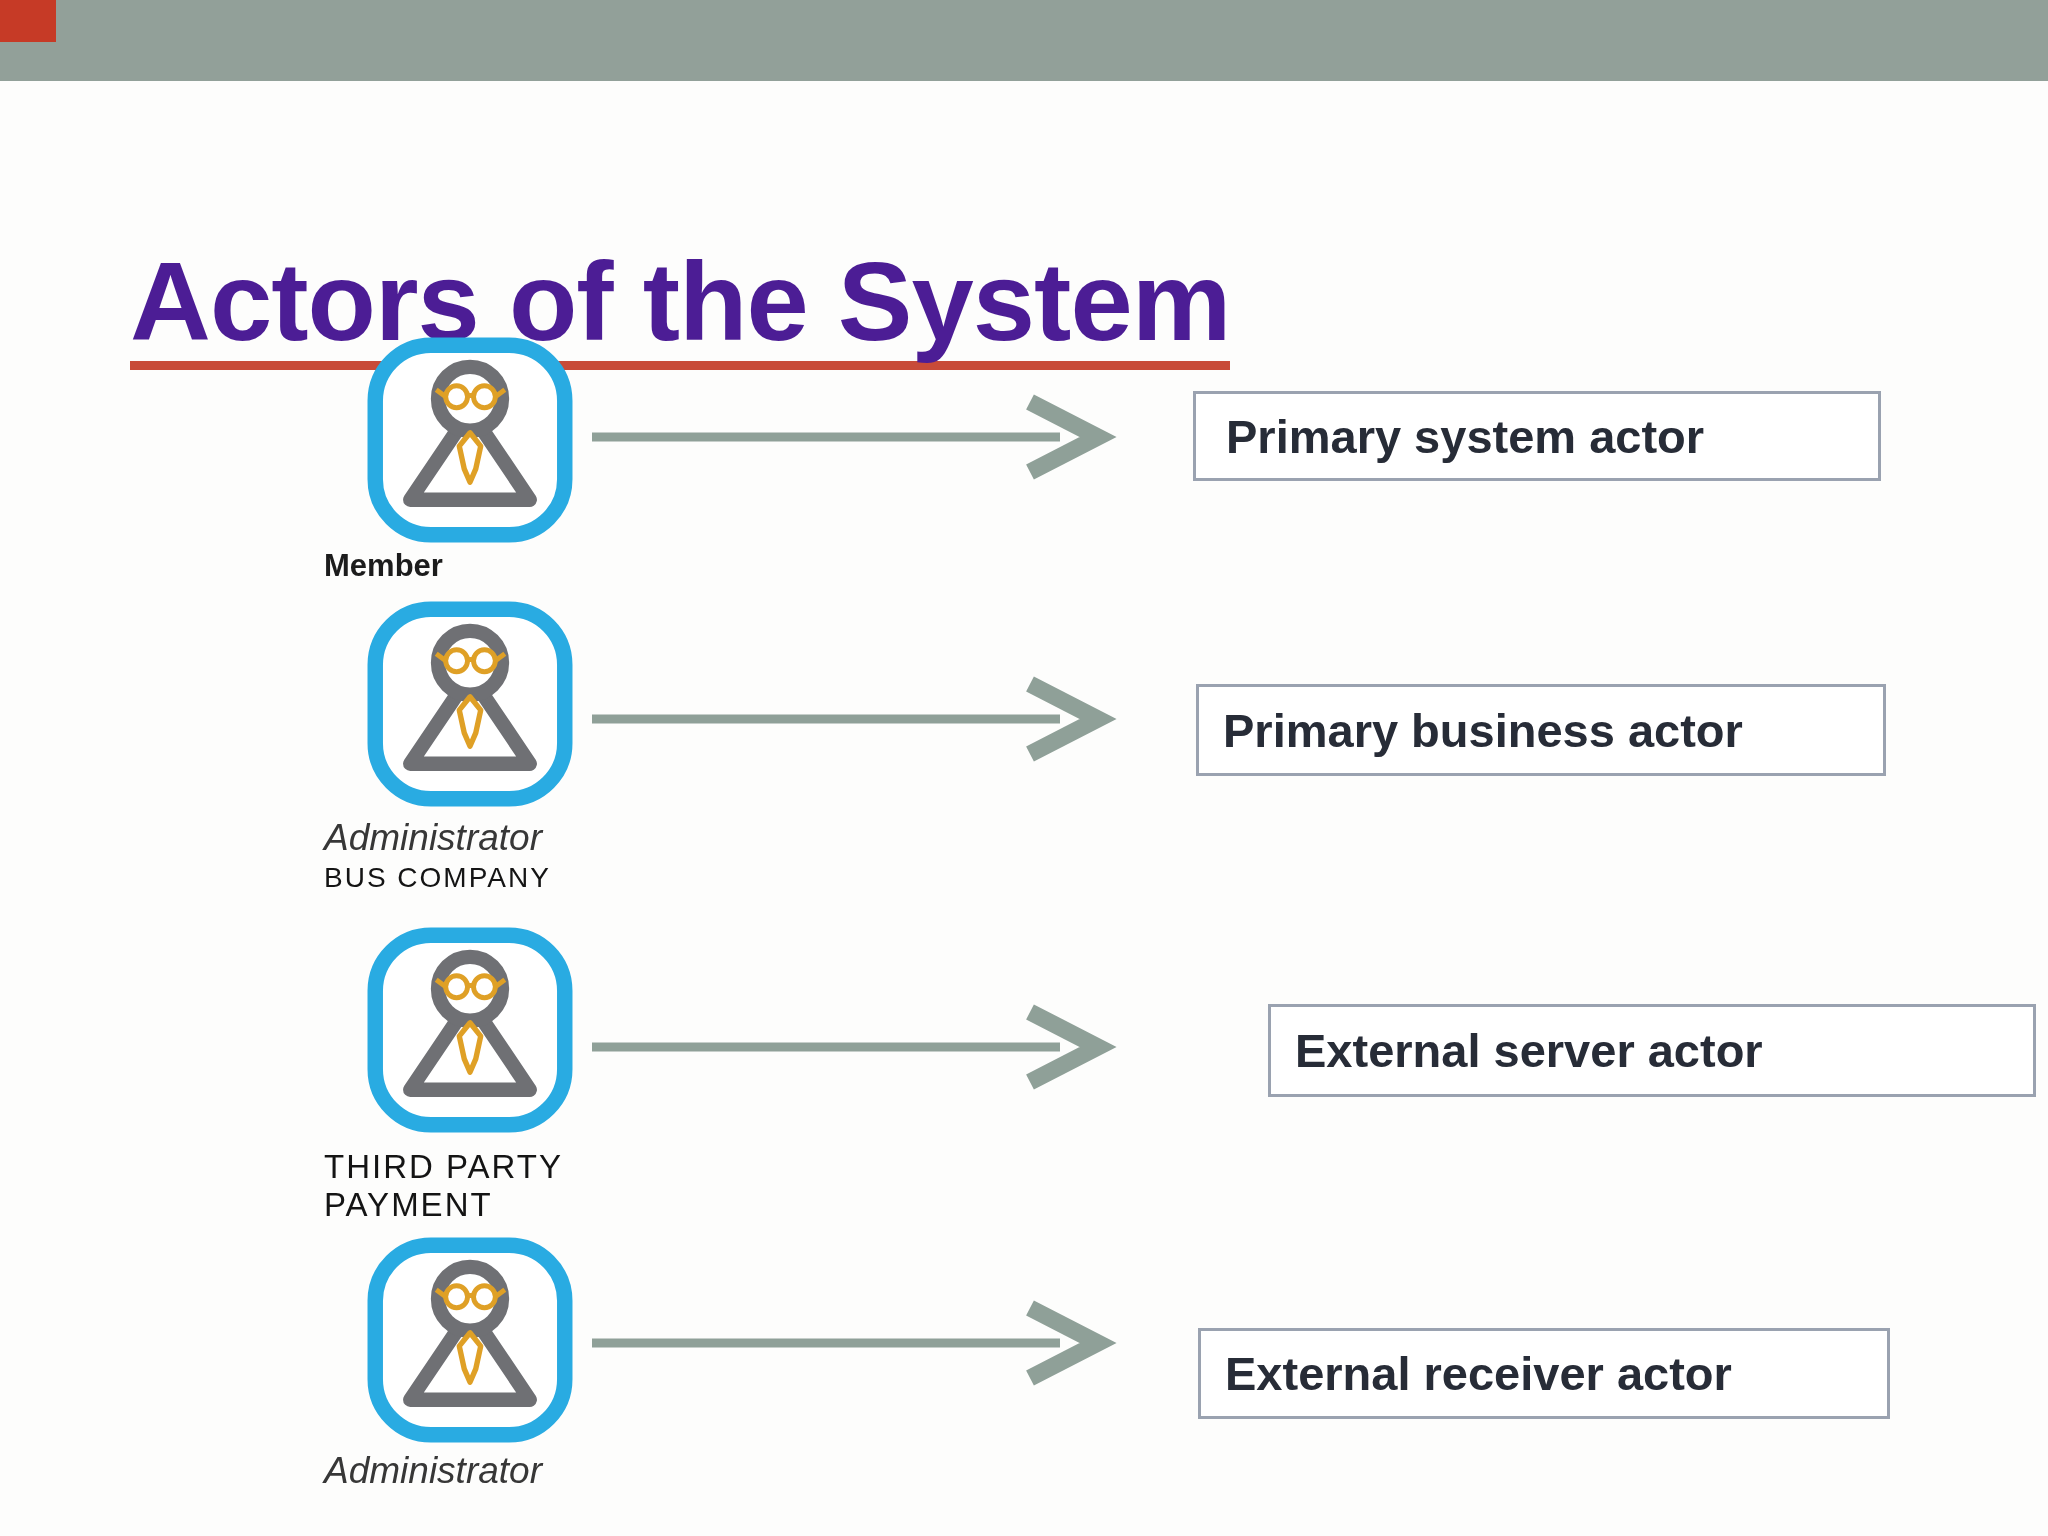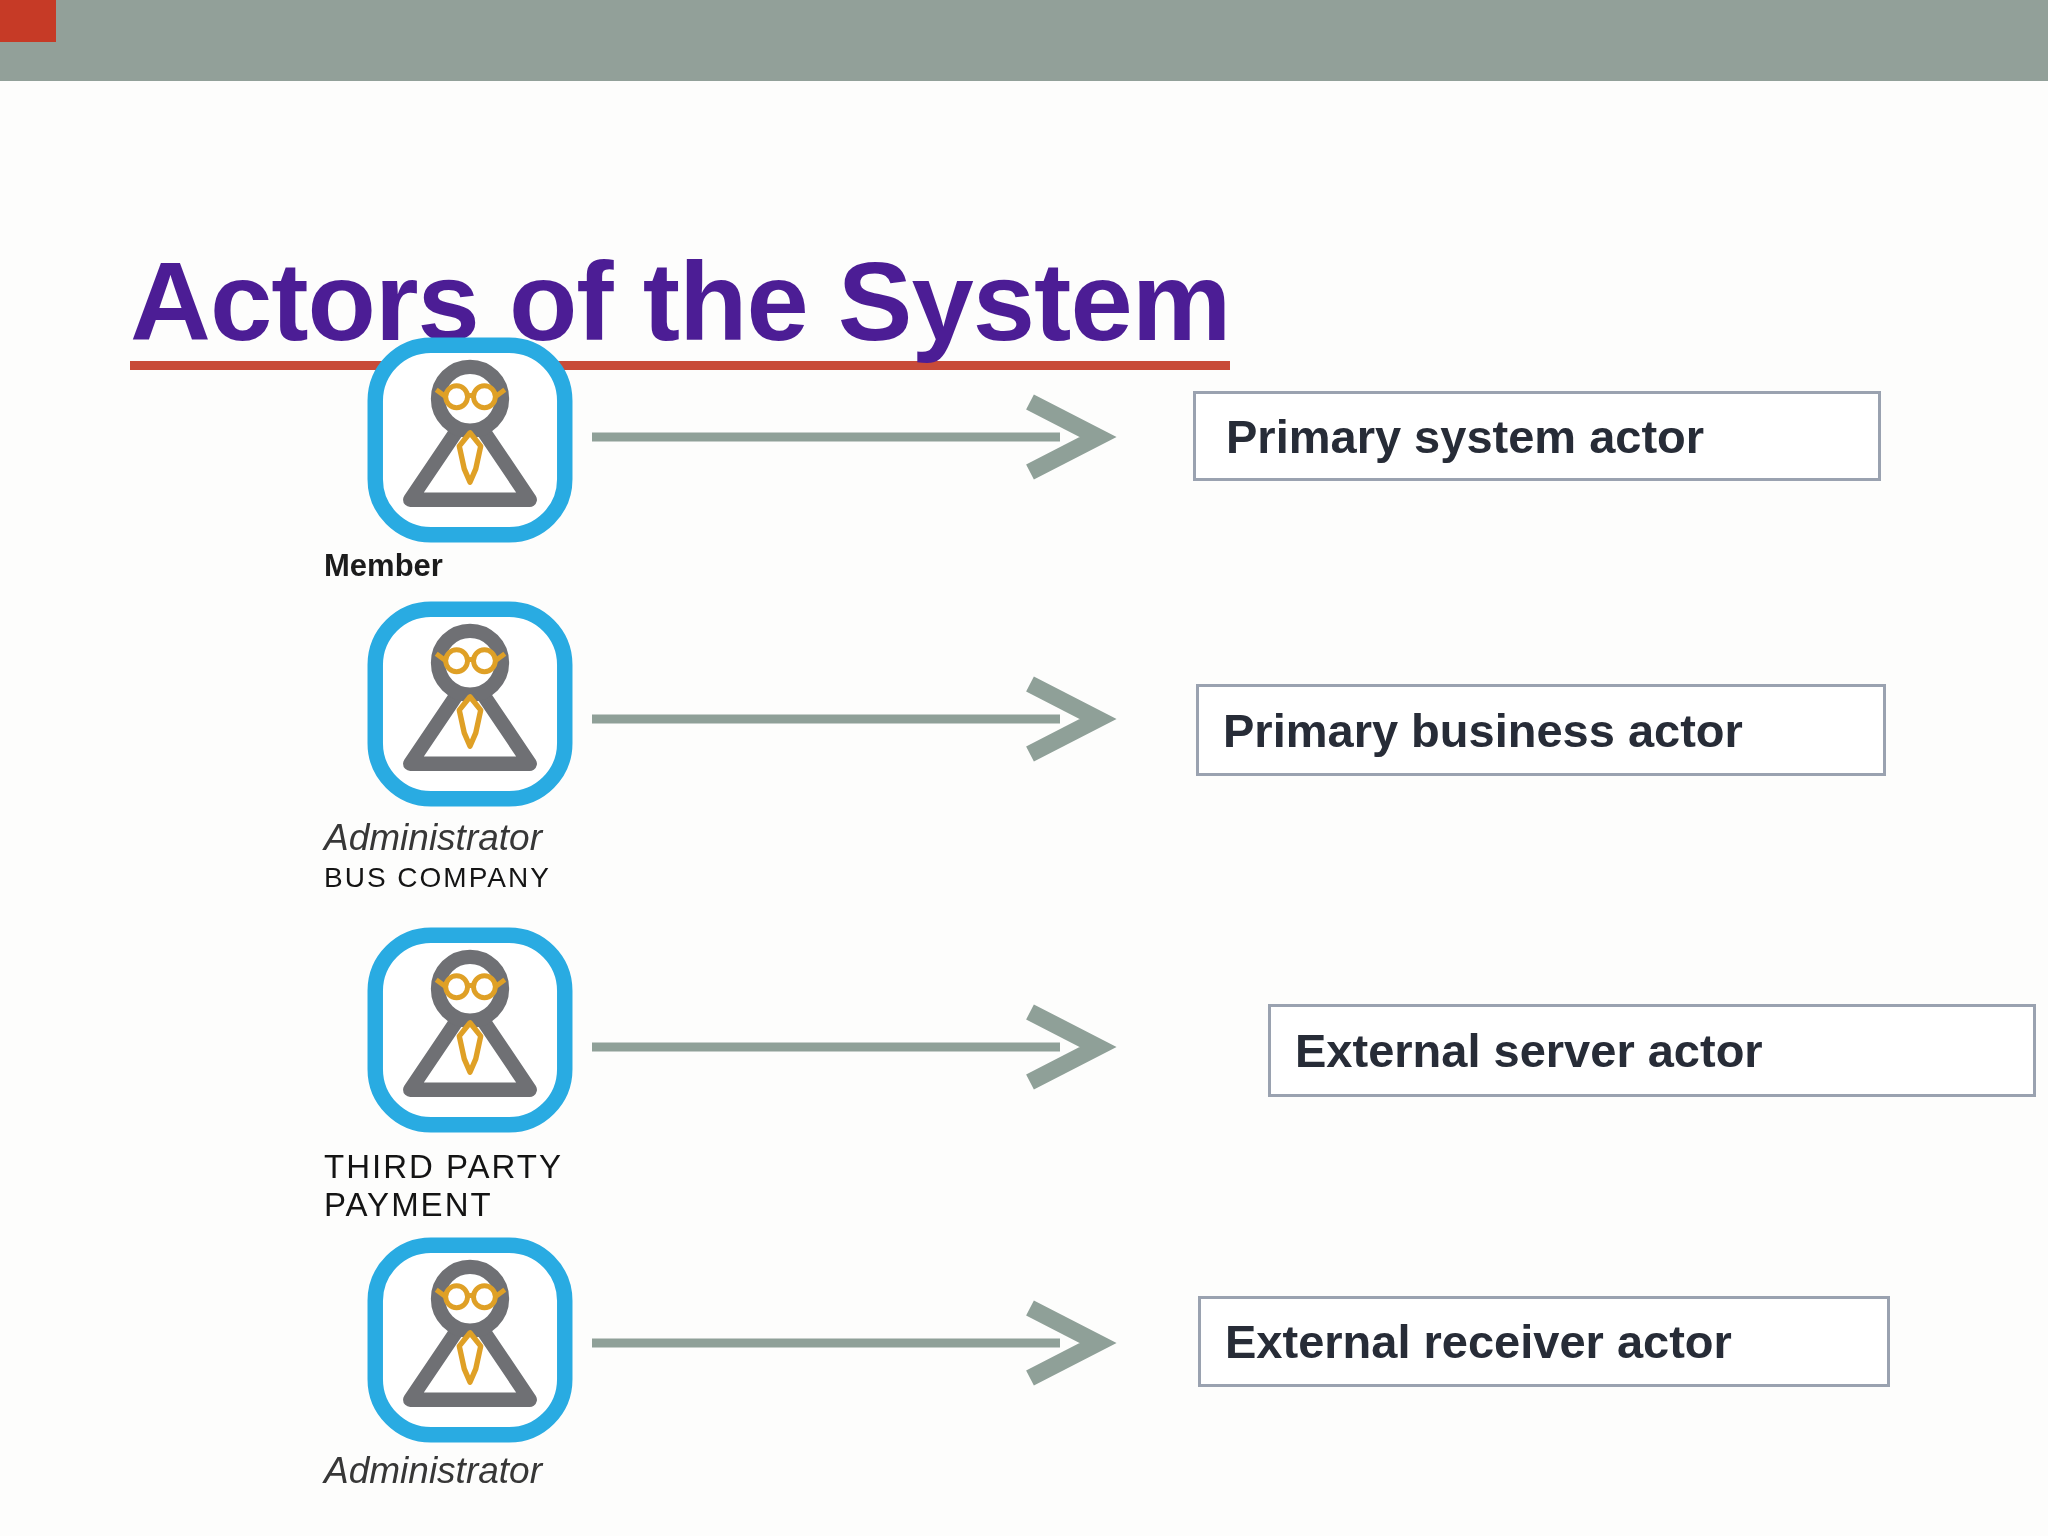--- a/index.html
+++ b/index.html
@@ -133,13 +133,13 @@
 </svg></div>
 <div class="arrow arrow-4">
 <svg viewBox="0 0 530 90" width="100%" height="100%" xmlns="http://www.w3.org/2000/svg">
   <line x1="0" y1="45" x2="468" y2="45" stroke="#8fa098" stroke-width="9"></line>
   <polyline points="438,10 506,45 438,80" fill="none" stroke="#8fa098" stroke-width="17" stroke-linejoin="miter"></polyline>
 </svg></div>
 
 <div class="actor-box box-1" style="border: 3px solid rgb(154, 162, 176); padding-left: 30px;">Primary system actor</div>
 <div class="actor-box box-2" style="border: 3px solid rgb(154, 162, 176);">Primary business actor</div>
 <div class="actor-box box-3" style="border: 3px solid rgb(154, 162, 176);">External server actor</div>
-<div class="actor-box box-4" style="border: 3px solid rgb(154, 162, 176);">External receiver actor</div>
+<div class="actor-box box-4" style="border: 3px solid rgb(154, 162, 176); margin-top: 32px;">External receiver actor</div>
 
 </body></html>

